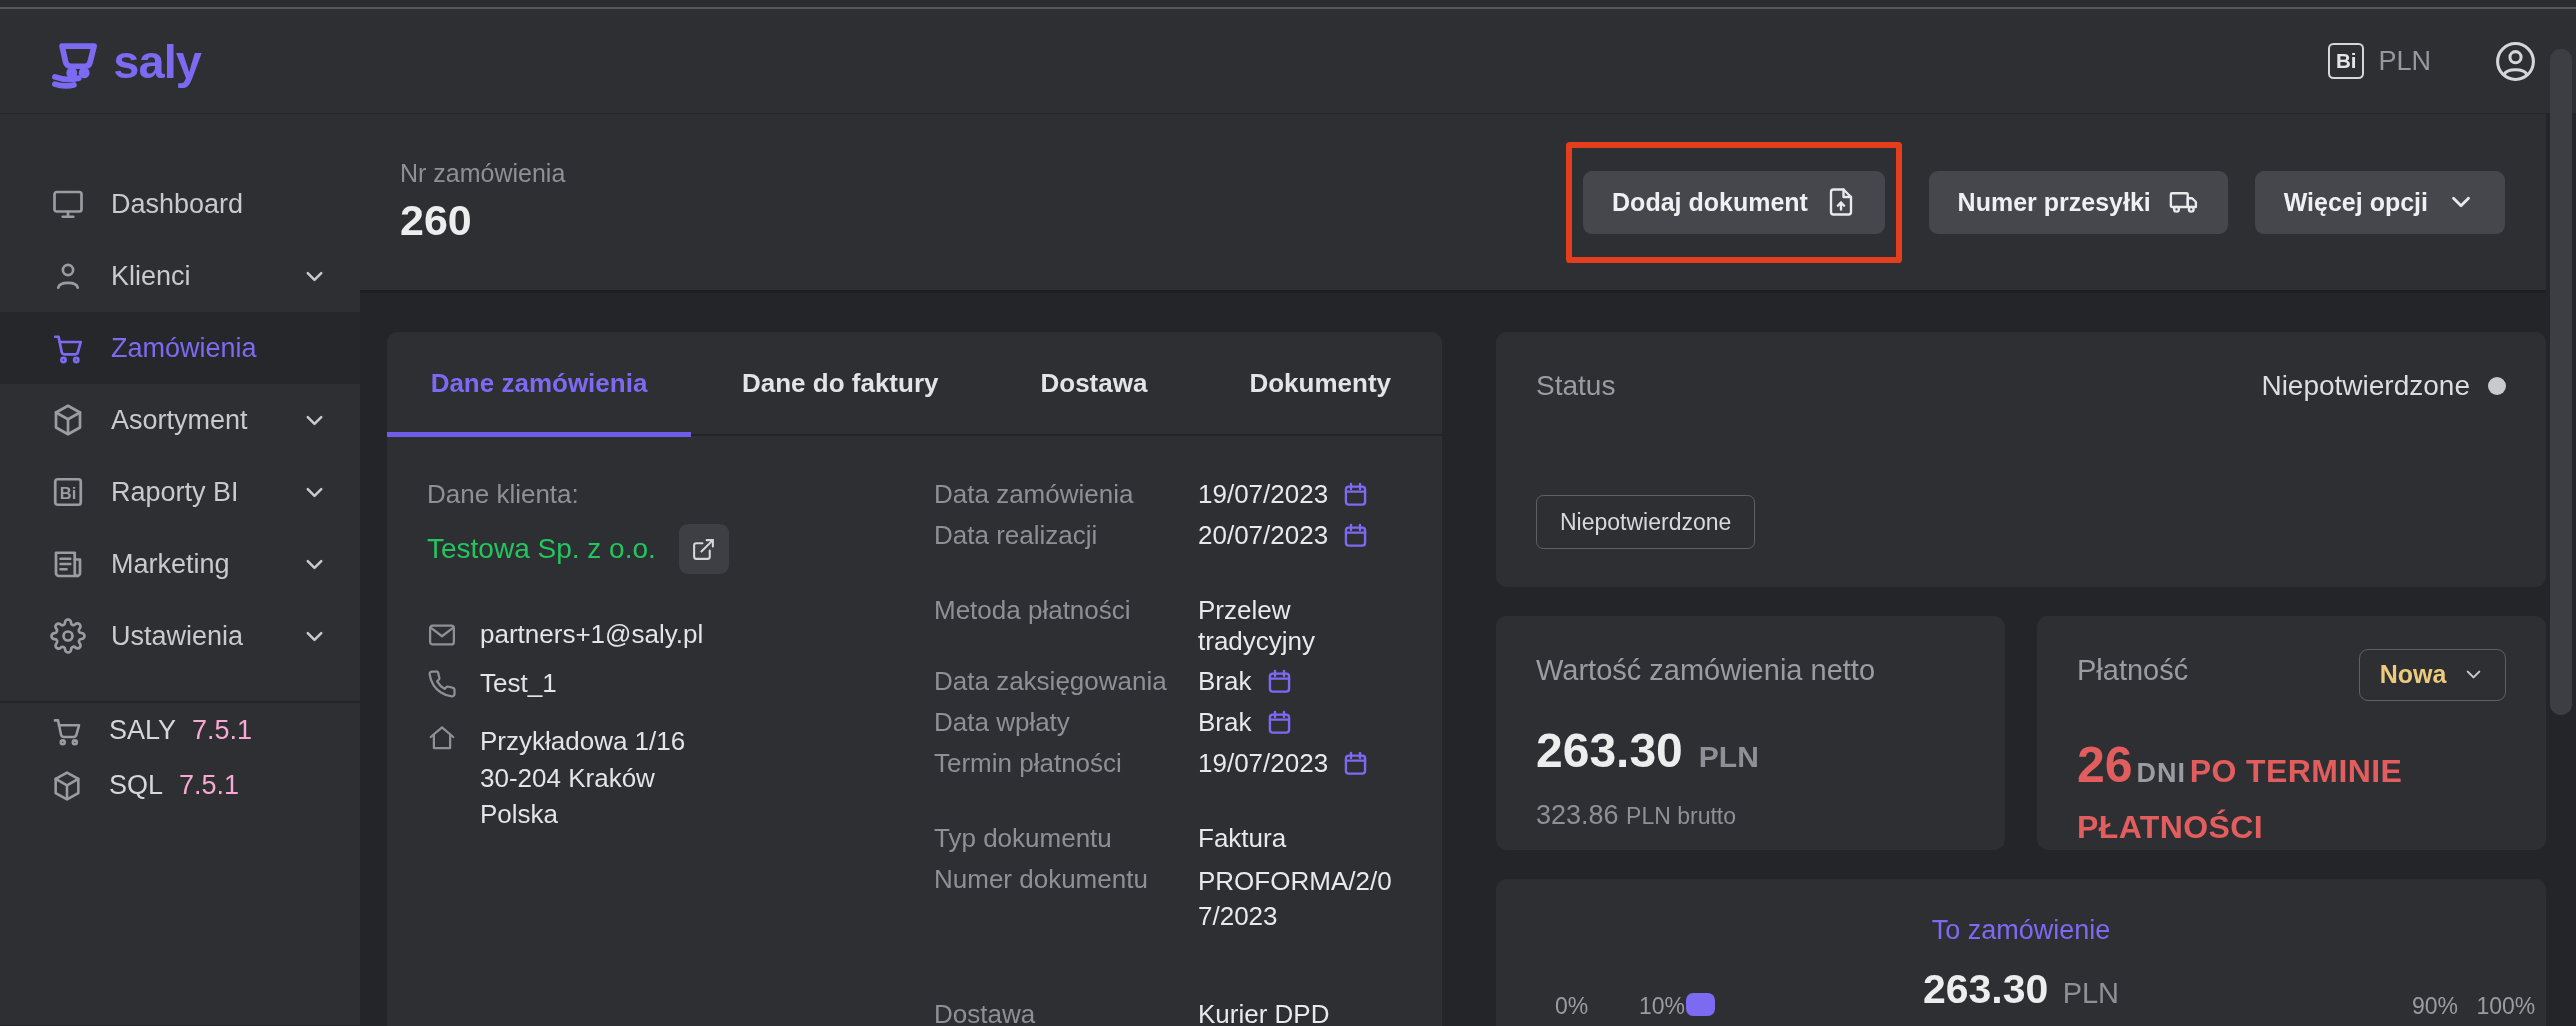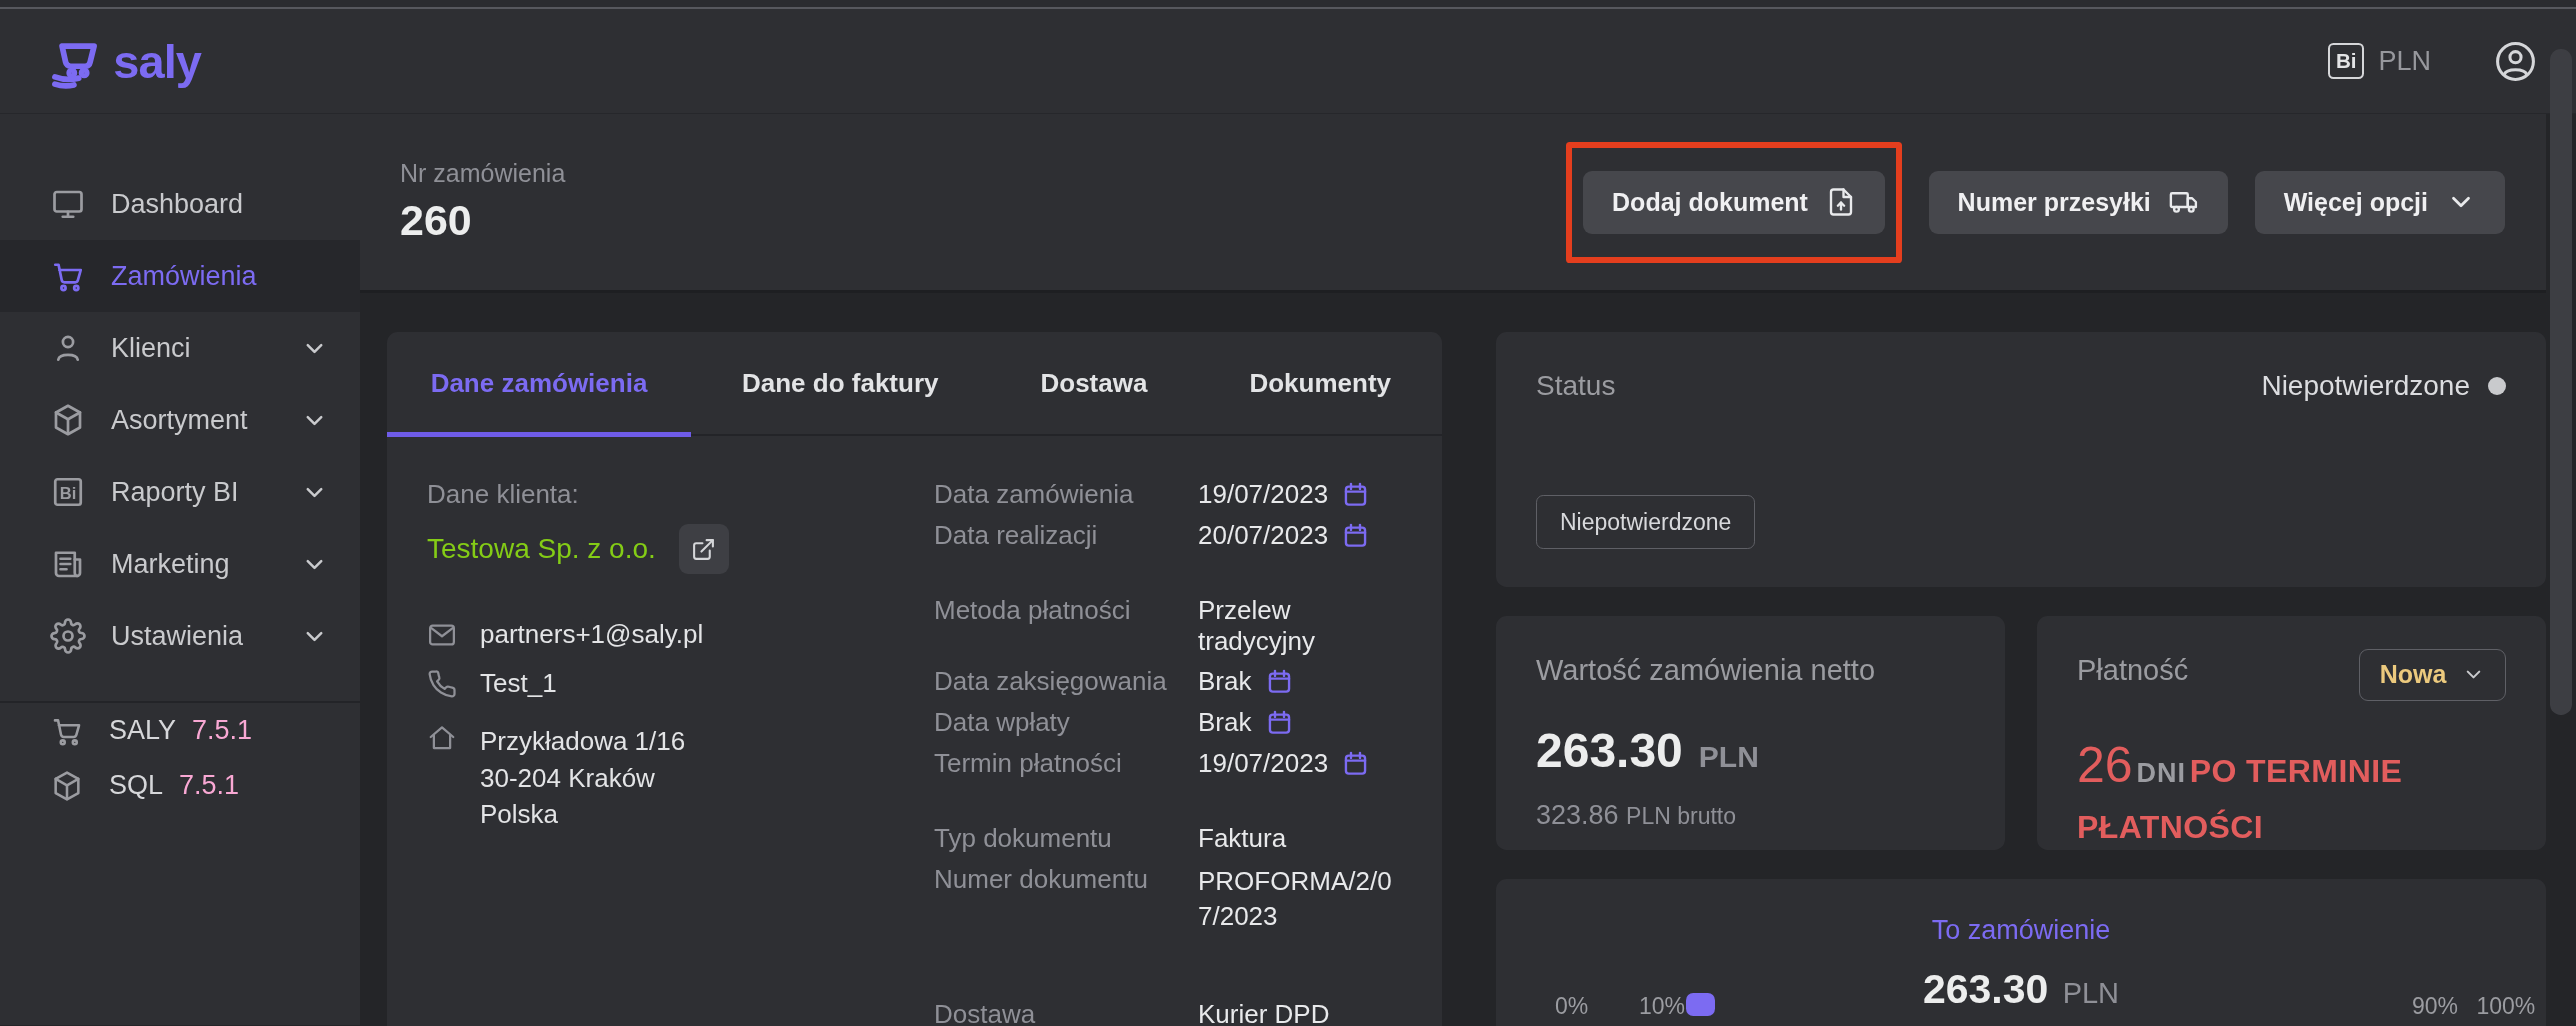--- a/index.html
+++ b/index.html
@@ -81,21 +81,21 @@
   }
   .tab-0 { width:335px; }
   .tab-n { padding:0 51px; }
   .tab.active { color:#7c6bf2; }
   .tab.active::after { content:""; position:absolute; left:0; right:0; bottom:-2.7px; height:4.5px; background:#6f5ce8; }
 
   .order-card-body { display:flex; padding:43px 40px 0 40px; }
   .client-col { width:507px; flex-shrink:0; padding-right:36px; }
   .client-label { font-size:26px; color:#8f9097; margin-bottom:14.3px; }
   .client-name-row { display:flex; align-items:center; gap:23px; margin-bottom:45px; }
-  .client-name { font-size:28px; color:#84cc16; }
+  .client-name { font-size:28px; color:#22c55e; }
   .ext-btn {
     width:50px; height:50px; border-radius:9px; background:#3e3f44;
     display:flex; align-items:center; justify-content:center; color:#d5d6d9; cursor:pointer; flex-shrink:0;
   }
   .crow { display:flex; align-items:center; gap:23px; font-size:26px; color:#e3e4e6; margin-bottom:18px;margin-top:8px; }
   .crow .cicon { width:30px; height:30px; color:#8f9097; flex-shrink:0; }
   .crow.addr { align-items:flex-start; margin-top:24px; }
   .addr-lines { line-height:1.4; }
 
   .fields-col { flex:1; min-width:0; }
@@ -132,21 +132,21 @@
   .gross-suffix { font-size:23px; }
 
   .payment-top { display:flex; align-items:flex-start; justify-content:space-between; }
   .nowa-btn {
     border:1.8px solid #5f6066; border-radius:9px; padding:10.7px 19.7px; margin-top:-5.4px;
     display:flex; align-items:center; gap:16px; cursor:pointer;
   }
   .nowa-label { font-size:25px; font-weight:bold; color:#ecca7e; }
   .nowa-btn .chev { width:23px; height:23px; margin-left:0; }
   .overdue { margin-top:27px; line-height:1.5; }
-  .days { font-size:50px; font-weight:normal; color:#e25d5d; }
+  .days { font-size:50px; font-weight:bold; color:#e25d5d; }
   .dni { font-size:27px; font-weight:bold; color:#9b9ca1; letter-spacing:0.9px; }
   .late { font-size:32px; font-weight:bold; color:#e25d5d; letter-spacing:0.4px; }
 
   .summary-card { height:376px; position:relative; text-align:center; padding-top:36px; flex-shrink:0; }
   .summary-title { font-size:27px; color:#7c6bf2; }
   .summary-amount-row { margin-top:19.7px; display:flex; align-items:baseline; justify-content:center; gap:14.3px; }
   .summary-amount { font-size:41px; font-weight:bold; color:#eceded; }
   .summary-cur { font-size:29px; color:#8f9097; }
   .scale { position:absolute; top:114px; left:0; right:0; height:36px; font-size:23px; color:#9b9ca1; }
   .scale span { position:absolute; top:0; }
@@ -199,43 +199,43 @@
     <div class="nav-item">
       <span class="nicon">
         <svg viewBox="0 0 24 24" fill="none" stroke="currentColor" stroke-width="1.8" stroke-linecap="round" stroke-linejoin="round">
           <rect x="3" y="4" width="18" height="13" rx="1.5"></rect>
             <path d="M8.5 20.5h7"></path>
             <path d="M12 17.2v3.1"></path>
         </svg>
       </span>
       <span>Dashboard</span>
     </div>
-    <div class="nav-item active">
-      <span class="nicon">
-        <svg viewBox="0 0 24 24" fill="none" stroke="currentColor" stroke-width="1.8" stroke-linecap="round" stroke-linejoin="round">
-          <circle cx="9" cy="20" r="1.4"></circle>
-            <circle cx="17.5" cy="20" r="1.4"></circle>
-          <path d="M3.5 4.5h2.2l2.1 10.2a1.9 1.9 0 0 0 1.9 1.5h7a1.9 1.9 0 0 0 1.9-1.5L20.5 8H6.2"></path>
-        </svg>
-      </span>
-      <span>Zamówienia</span>
-    </div>
     <div class="nav-item">
       <span class="nicon">
         <svg viewBox="0 0 24 24" fill="none" stroke="currentColor" stroke-width="1.8" stroke-linecap="round" stroke-linejoin="round">
           <circle cx="12" cy="8" r="3.4"></circle>
             <path d="M5.5 19.8c.9-4.3 12.1-4.3 13 0"></path>
         </svg>
       </span>
       <span>Klienci</span>
       <span class="chev">
         <svg viewBox="0 0 24 24" fill="none" stroke="currentColor" stroke-width="2.2" stroke-linecap="round" stroke-linejoin="round">
             <polyline points="6 9 12 15 18 9"></polyline>
           </svg>
       </span>
+    </div>
+    <div class="nav-item active">
+      <span class="nicon">
+        <svg viewBox="0 0 24 24" fill="none" stroke="currentColor" stroke-width="1.8" stroke-linecap="round" stroke-linejoin="round">
+          <circle cx="9" cy="20" r="1.4"></circle>
+            <circle cx="17.5" cy="20" r="1.4"></circle>
+          <path d="M3.5 4.5h2.2l2.1 10.2a1.9 1.9 0 0 0 1.9 1.5h7a1.9 1.9 0 0 0 1.9-1.5L20.5 8H6.2"></path>
+        </svg>
+      </span>
+      <span>Zamówienia</span>
     </div>
     <div class="nav-item">
       <span class="nicon">
         <svg viewBox="0 0 24 24" fill="none" stroke="currentColor" stroke-width="1.8" stroke-linecap="round" stroke-linejoin="round">
           <path d="M12 2.5l8 4.5v10l-8 4.5-8-4.5V7z"></path>
             <path d="M4 7l8 4.5L20 7"></path>
             <path d="M12 11.5v9.5"></path>
         </svg>
       </span>
       <span>Asortyment</span>

